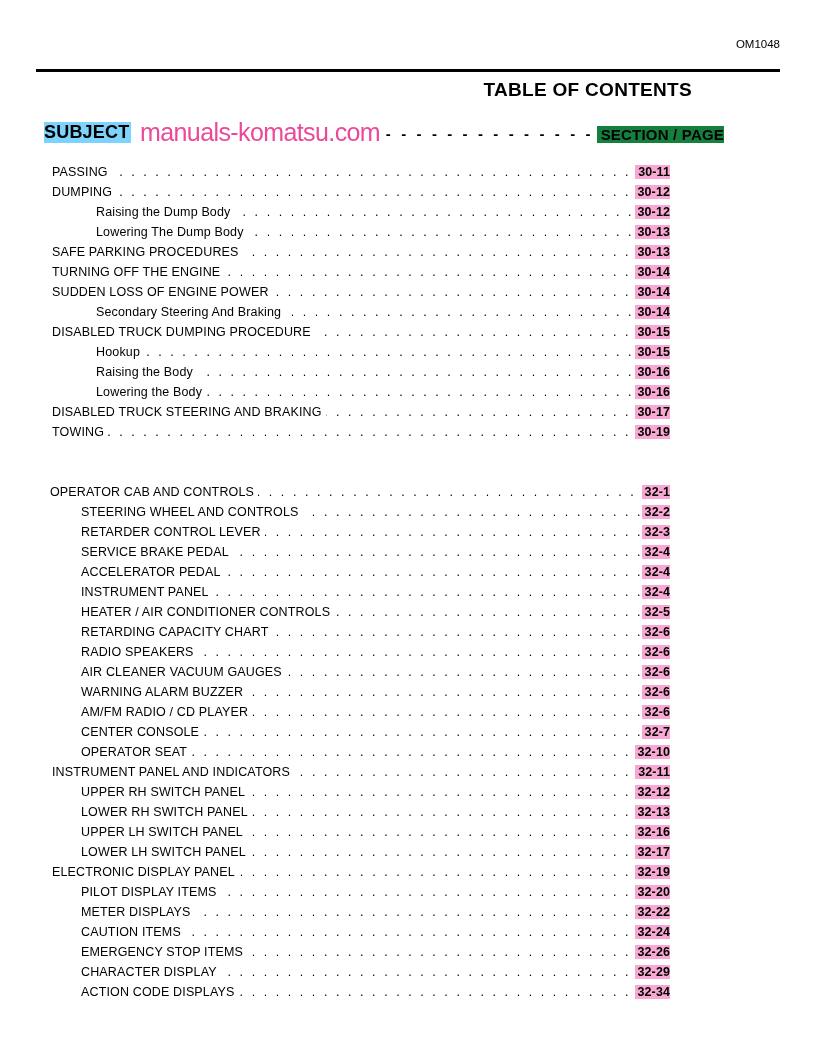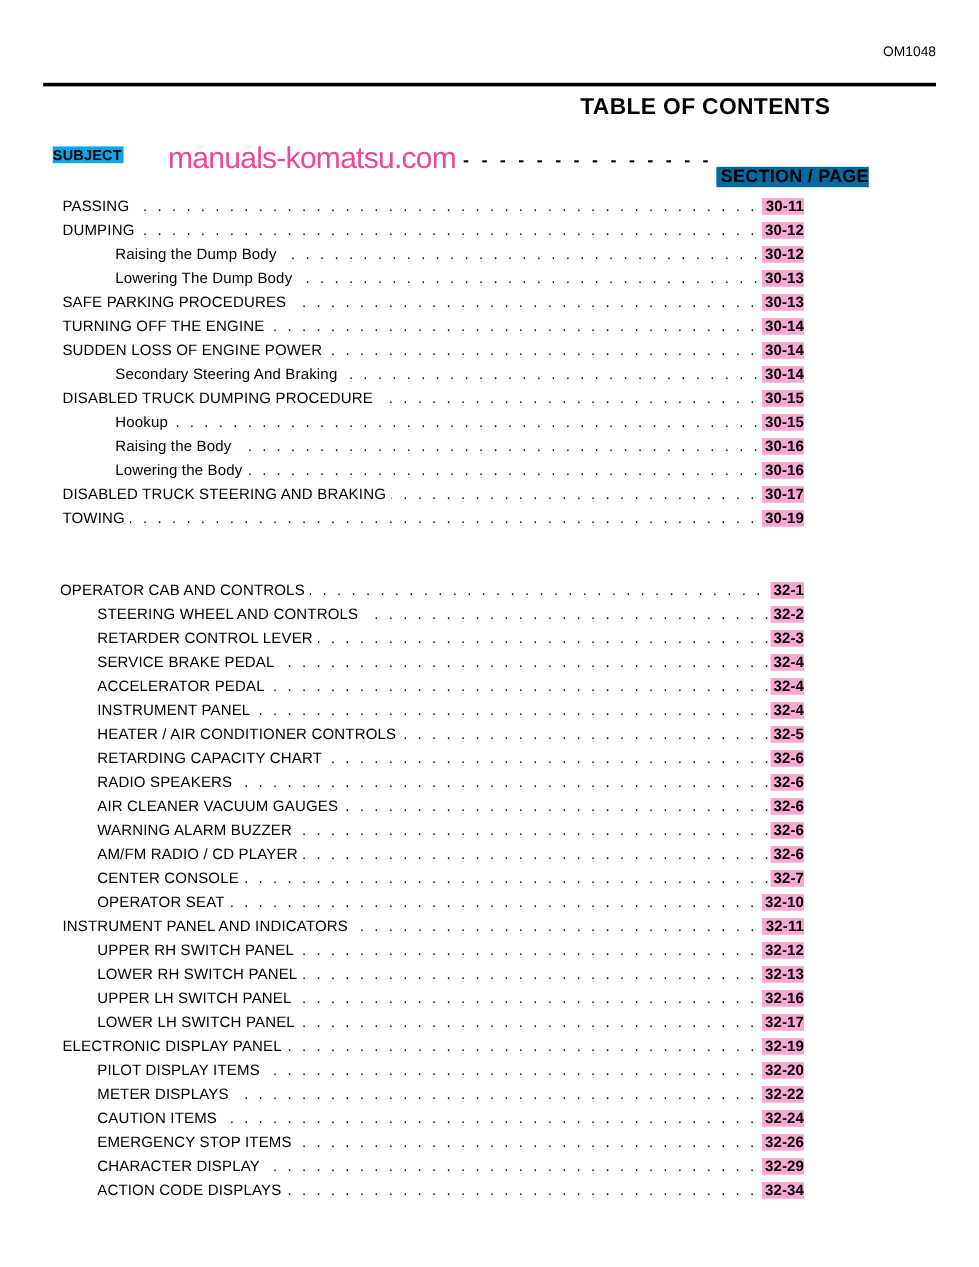--- a/index.html
+++ b/index.html
@@ -75,38 +75,38 @@
     position: absolute;
     left: 44px;
     top: 120px;
     width: 680px;
     height: 24px;
   }
   .col-head .ch-left {
     position: absolute;
     left: 0;
     top: 2px;
-    font-size: 12px;
+    font-size: 18px;
     font-weight: bold;
     letter-spacing: 0.2px;
     white-space: nowrap;
     z-index: 3;
-    background: #0ea5e9;
+    background: #7dd3fc;
     padding-right: 2px;
   }
   .col-head .ch-right {
     position: absolute;
     right: 0;
-    top: 19px;
+    top: 6px;
     font-size: 15px;
     font-weight: bold;
     letter-spacing: 0.2px;
     white-space: nowrap;
     z-index: 3;
-    background: #0369a1;
+    background: #15803d;
     padding-left: 4px;
   }
   .col-head .ch-dots {
     position: absolute;
     left: 96px;
     right: 132px;
     top: 9px;
     height: 10px;
     z-index: 1;
     overflow: hidden;

